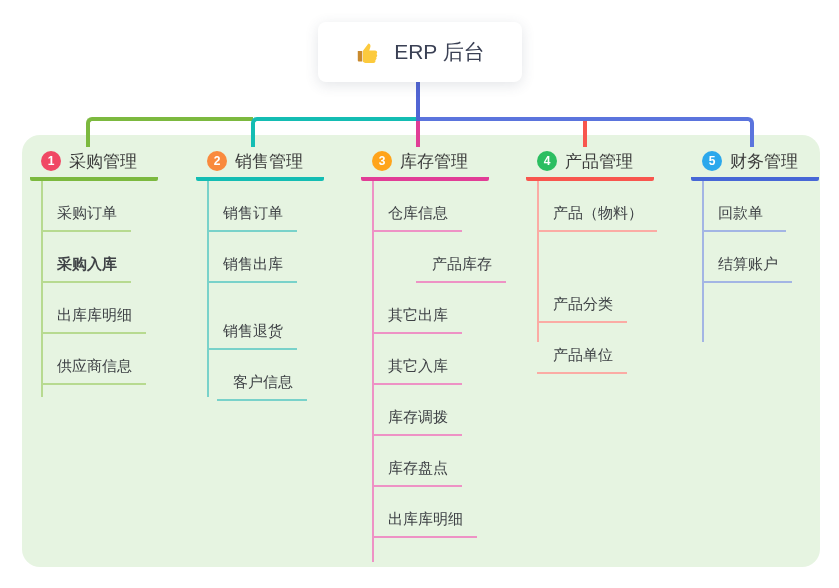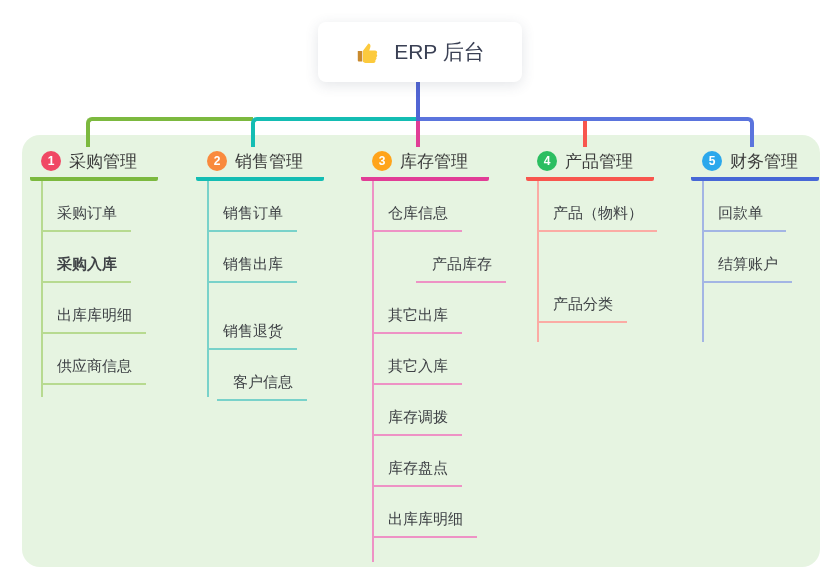--- a/index.html
+++ b/index.html
@@ -123,20 +123,21 @@
     </div>
     <div class="branch" style="left: 526px;">
       <div class="branch-title" style="border-bottom-color: rgb(248, 86, 78);">
         <span class="badge" style="background: rgb(44, 190, 97);">4</span>
         <span>产品管理</span>
       </div>
       <div class="children">
         <div class="spine" style="background: rgb(251, 171, 164); height: 161px;"></div>
         <div class="child" style="border-bottom-color: rgb(251, 171, 164);">产品（物料）</div>
         <div class="child" style="border-bottom-color: rgb(251, 171, 164); margin-top: 40px;">产品分类</div>
+        <div class="child" style="border-bottom-color: rgb(251, 171, 164);">产品单位</div>
       </div>
     </div>
     <div class="branch" style="left: 691px;">
       <div class="branch-title" style="border-bottom-color: rgb(71, 103, 214);">
         <span class="badge" style="background: rgb(43, 168, 236);">5</span>
         <span>财务管理</span>
       </div>
       <div class="children">
         <div class="spine" style="background: rgb(163, 181, 228); height: 161px;"></div>
         <div class="child" style="border-bottom-color: rgb(163, 181, 228);">回款单</div>

